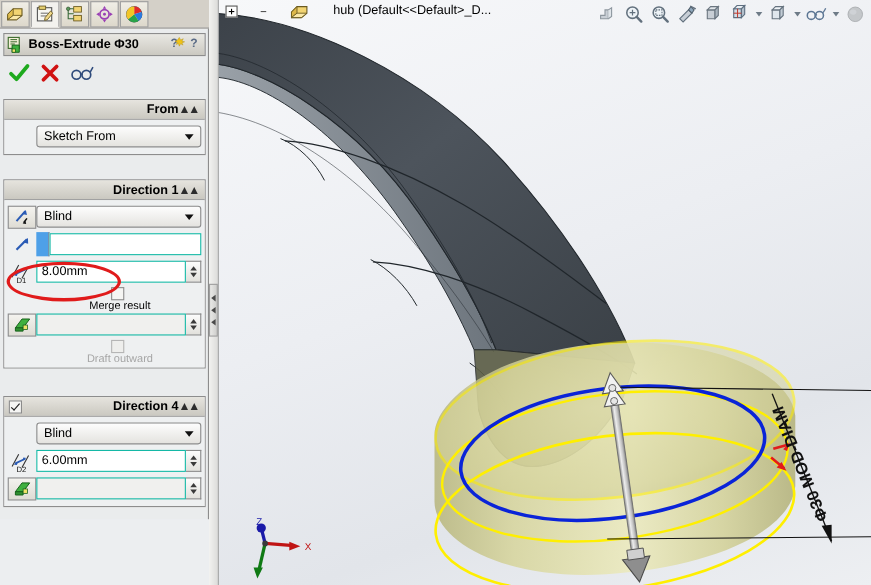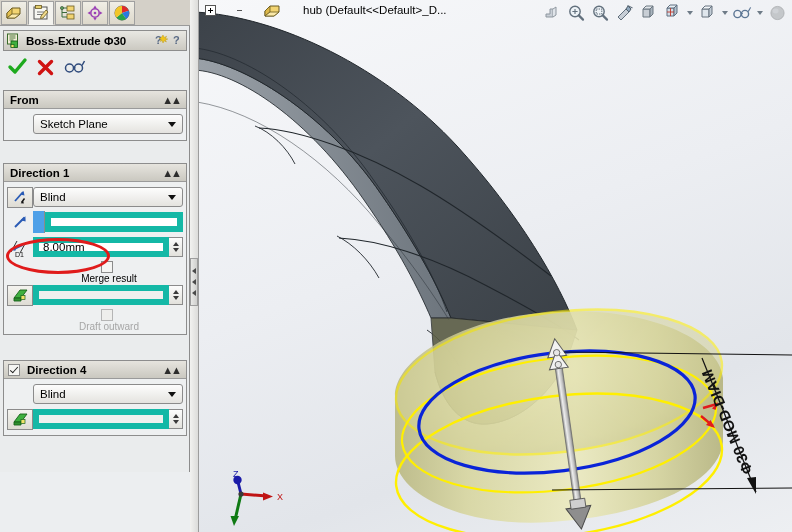--- a/index.html
+++ b/index.html
@@ -95,20 +95,21 @@
   }
 
   
   .group {
     position: absolute;
     left: 3px;
     width: 184px;
     border: 1px solid #8d8d8d;
     box-sizing: border-box;
     background: #eef0f1;
+    text-align: right;
   }
   .group-title {
     height: 18px;
     background: linear-gradient(#e6e4de,#cac8c0);
     border-bottom: 1px solid #9a9a9a;
     display: flex;
     align-items: center;
     padding: 0 4px;
     box-sizing: border-box;
     font-weight: bold;
@@ -167,21 +168,21 @@
     width: 0; height: 0;
     border-left: 4px solid transparent;
     border-right: 4px solid transparent;
     border-top: 5px solid #101010;
   }
 
   
   .textbox {
     flex: 1;
     height: 20px;
-    border: 6px solid #14b8a6;
+    border: 1px solid #14b8a6;
     background: #ffffff;
     box-sizing: border-box;
     display: flex;
     align-items: center;
     padding-left: 4px;
     font-size: 11.5px;
     position: relative;
   }
   .textbox.disabled {
     background: #f0f0ee;
@@ -455,21 +456,21 @@
 
     <div class="group" style="top:90px;">
       <div class="group-title">
         <span class="gt-label">From</span>
         <span class="chev">▲▲</span>
       </div>
       <div class="group-body">
         <div class="row">
           <div class="icon-slot"></div>
           <div class="combo">
-            <span>Sketch Plane</span>
+            <span>Sketch From</span>
             <span class="arrow"></span>
           </div>
         </div>
       </div>
     </div>
 
     <div class="group" style="top:163px;">
       <div class="group-title">
         <span class="gt-label">Direction 1</span>
         <span class="chev">▲▲</span>
@@ -562,20 +563,39 @@
       <div class="group-body">
 
         <div class="row">
           <div class="icon-slot"></div>
           <div class="combo">
             <span>Blind</span>
             <span class="arrow"></span>
           </div>
         </div>
 
+        <div class="row">
+          <div class="icon-slot">
+            <svg width="24" height="21" viewBox="0 0 24 21">
+              <path d="M3 15 L9 4" stroke="#333" stroke-width="1"></path>
+              <path d="M12 16 L18 5" stroke="#333" stroke-width="1"></path>
+              <path d="M5.5 12.5 L15 8" stroke="#2a5bb5" stroke-width="1.6"></path>
+              <path d="M4.2 13.2 L8 11.4 L7.4 13.8 Z" fill="#2a5bb5"></path>
+              <path d="M16.2 7.4 L12.6 9.2 L13.2 6.9 Z" fill="#2a5bb5"></path>
+              <text x="7" y="20" font-family="Liberation Sans, sans-serif" font-size="7" fill="#111">D2</text>
+            </svg>
+          </div>
+          <div class="textbox">
+            <span>6.00mm</span>
+          </div>
+          <div class="spin">
+            <span class="up"></span>
+            <span class="dn"></span>
+          </div>
+        </div>
 
         <div class="row">
           <div class="icon-slot boxed">
             <svg width="17" height="16" viewBox="0 0 17 16">
               <path d="M2 11 L8 3 L15 3 L9 11 Z" fill="#3fb03f" stroke="#16621a" stroke-width="0.9"></path>
               <path d="M2 11 L9 11 L9 14 L2 14 Z" fill="#2f8f2f" stroke="#16621a" stroke-width="0.9"></path>
               <rect x="9" y="8.5" width="4" height="4" fill="#f0e36a" stroke="#16621a" stroke-width="0.7"></rect>
             </svg>
           </div>
           <div class="textbox disabled">

